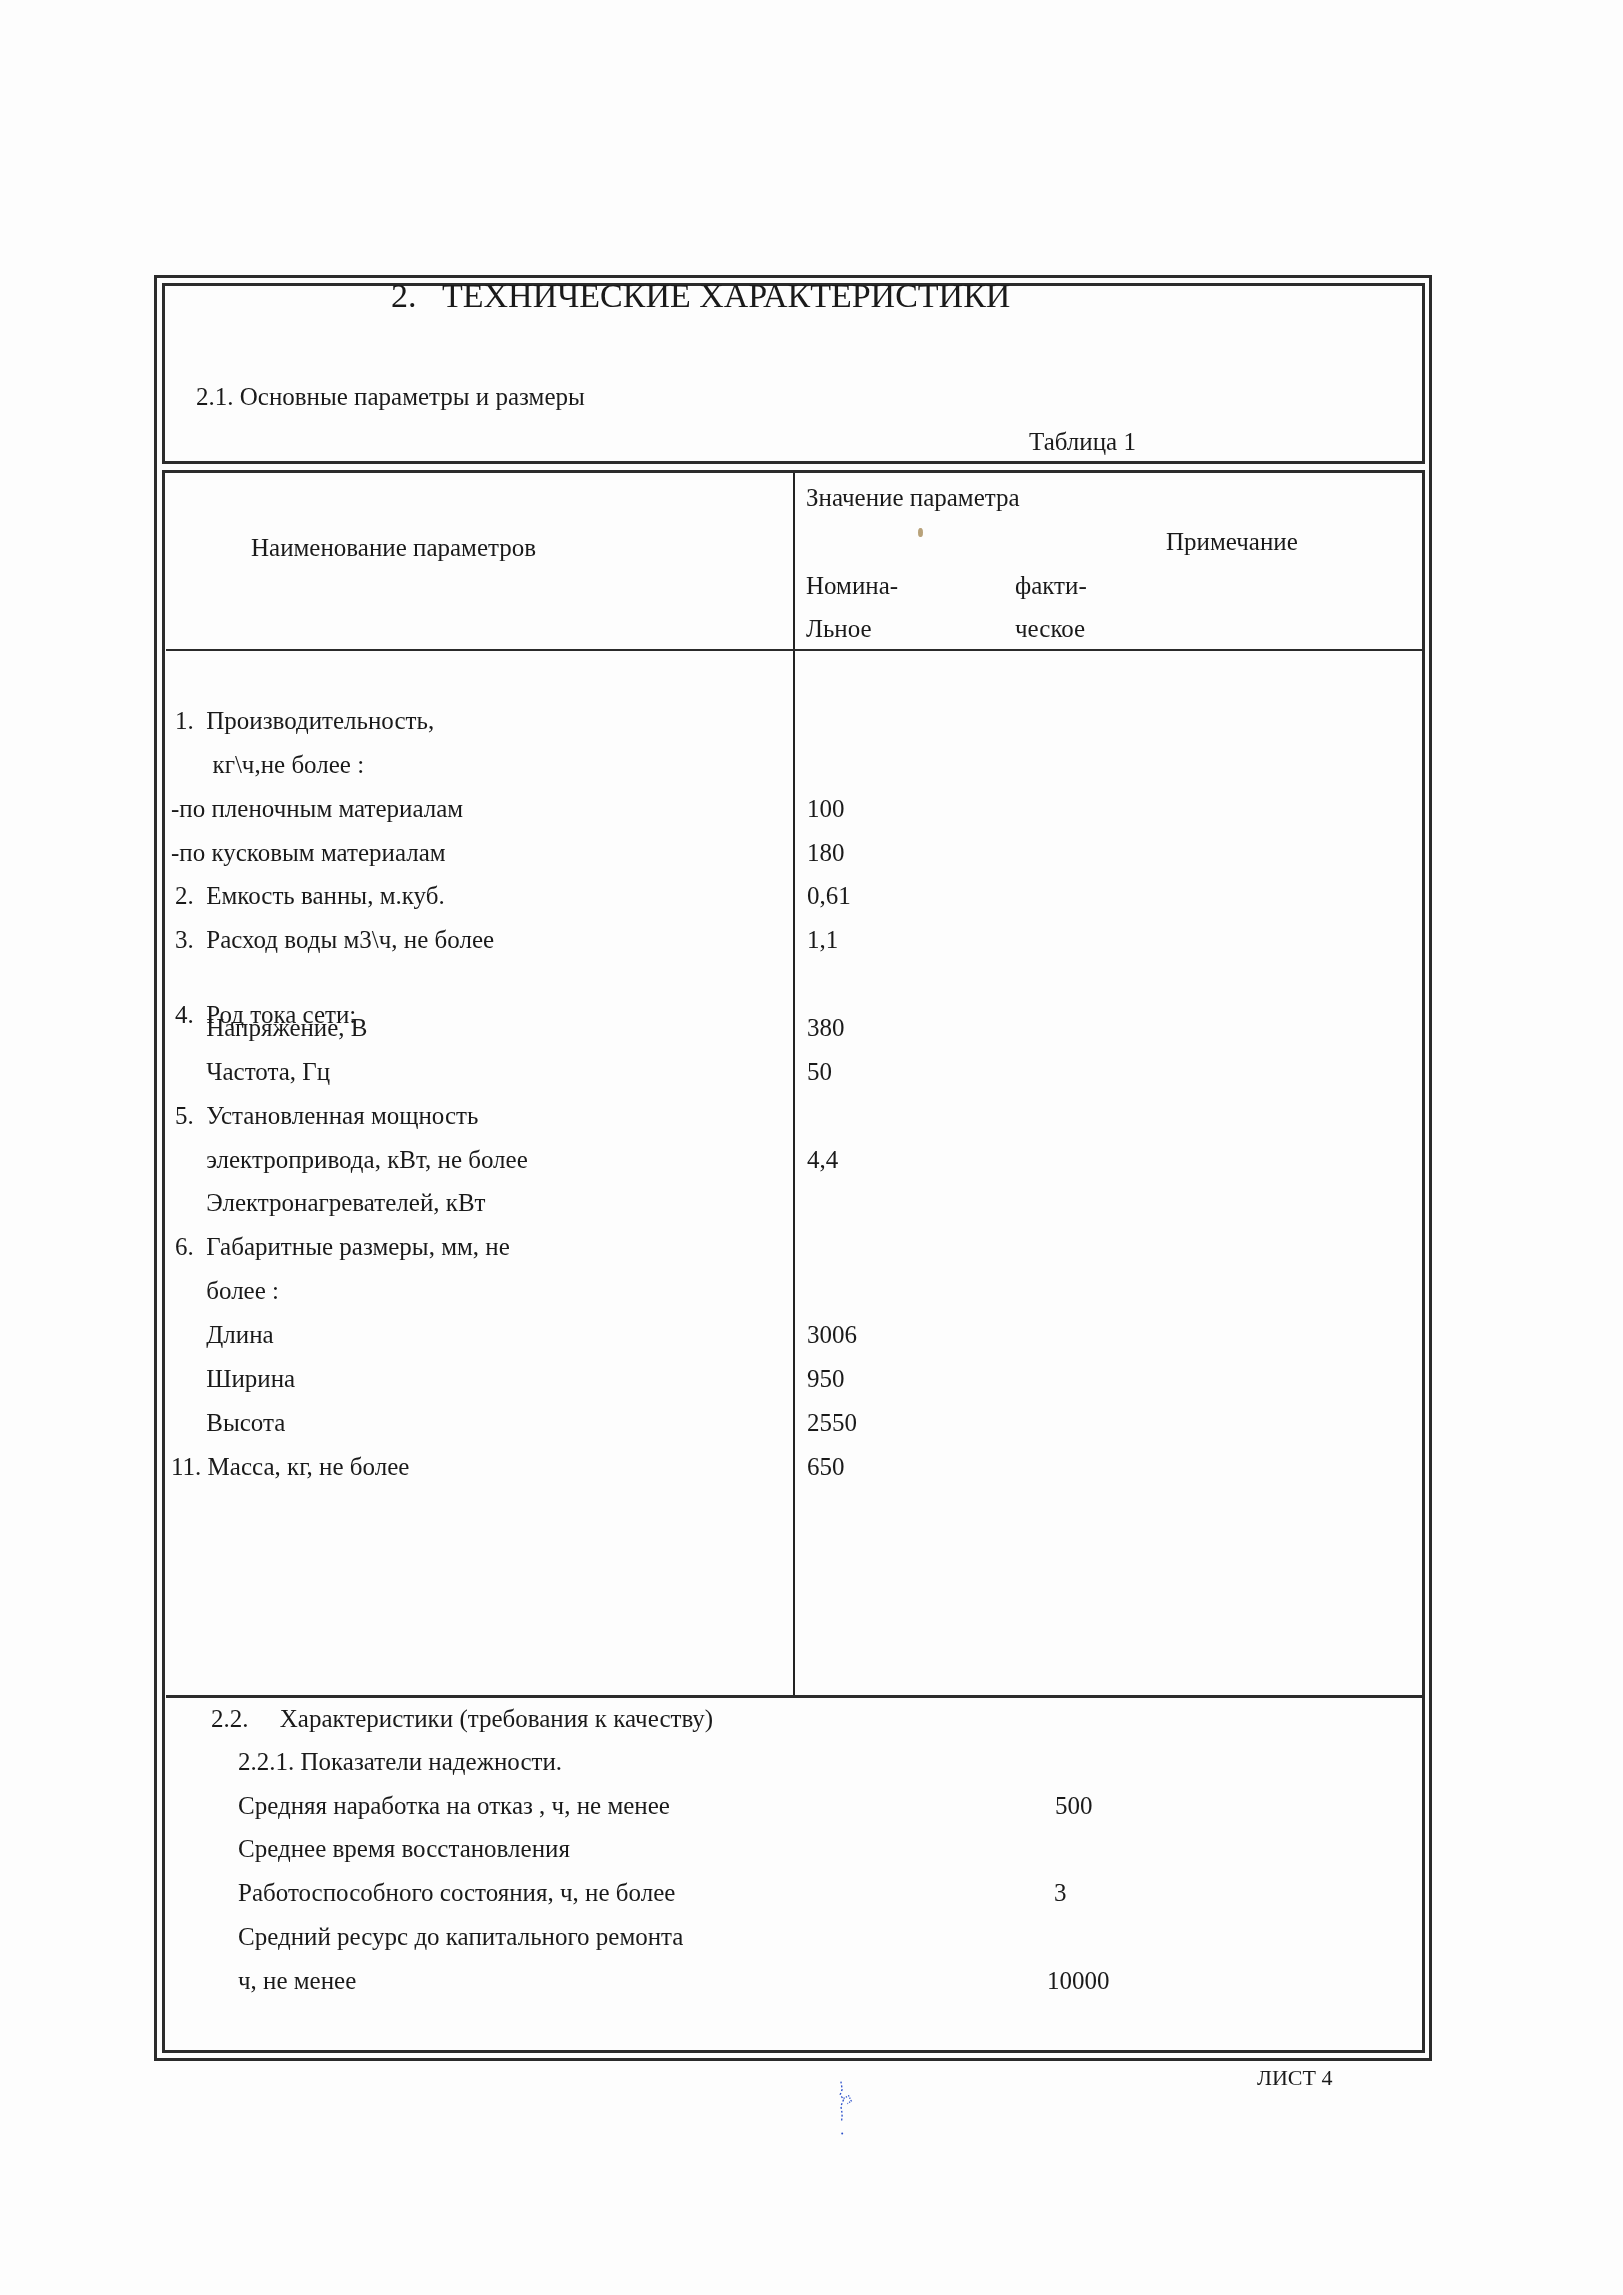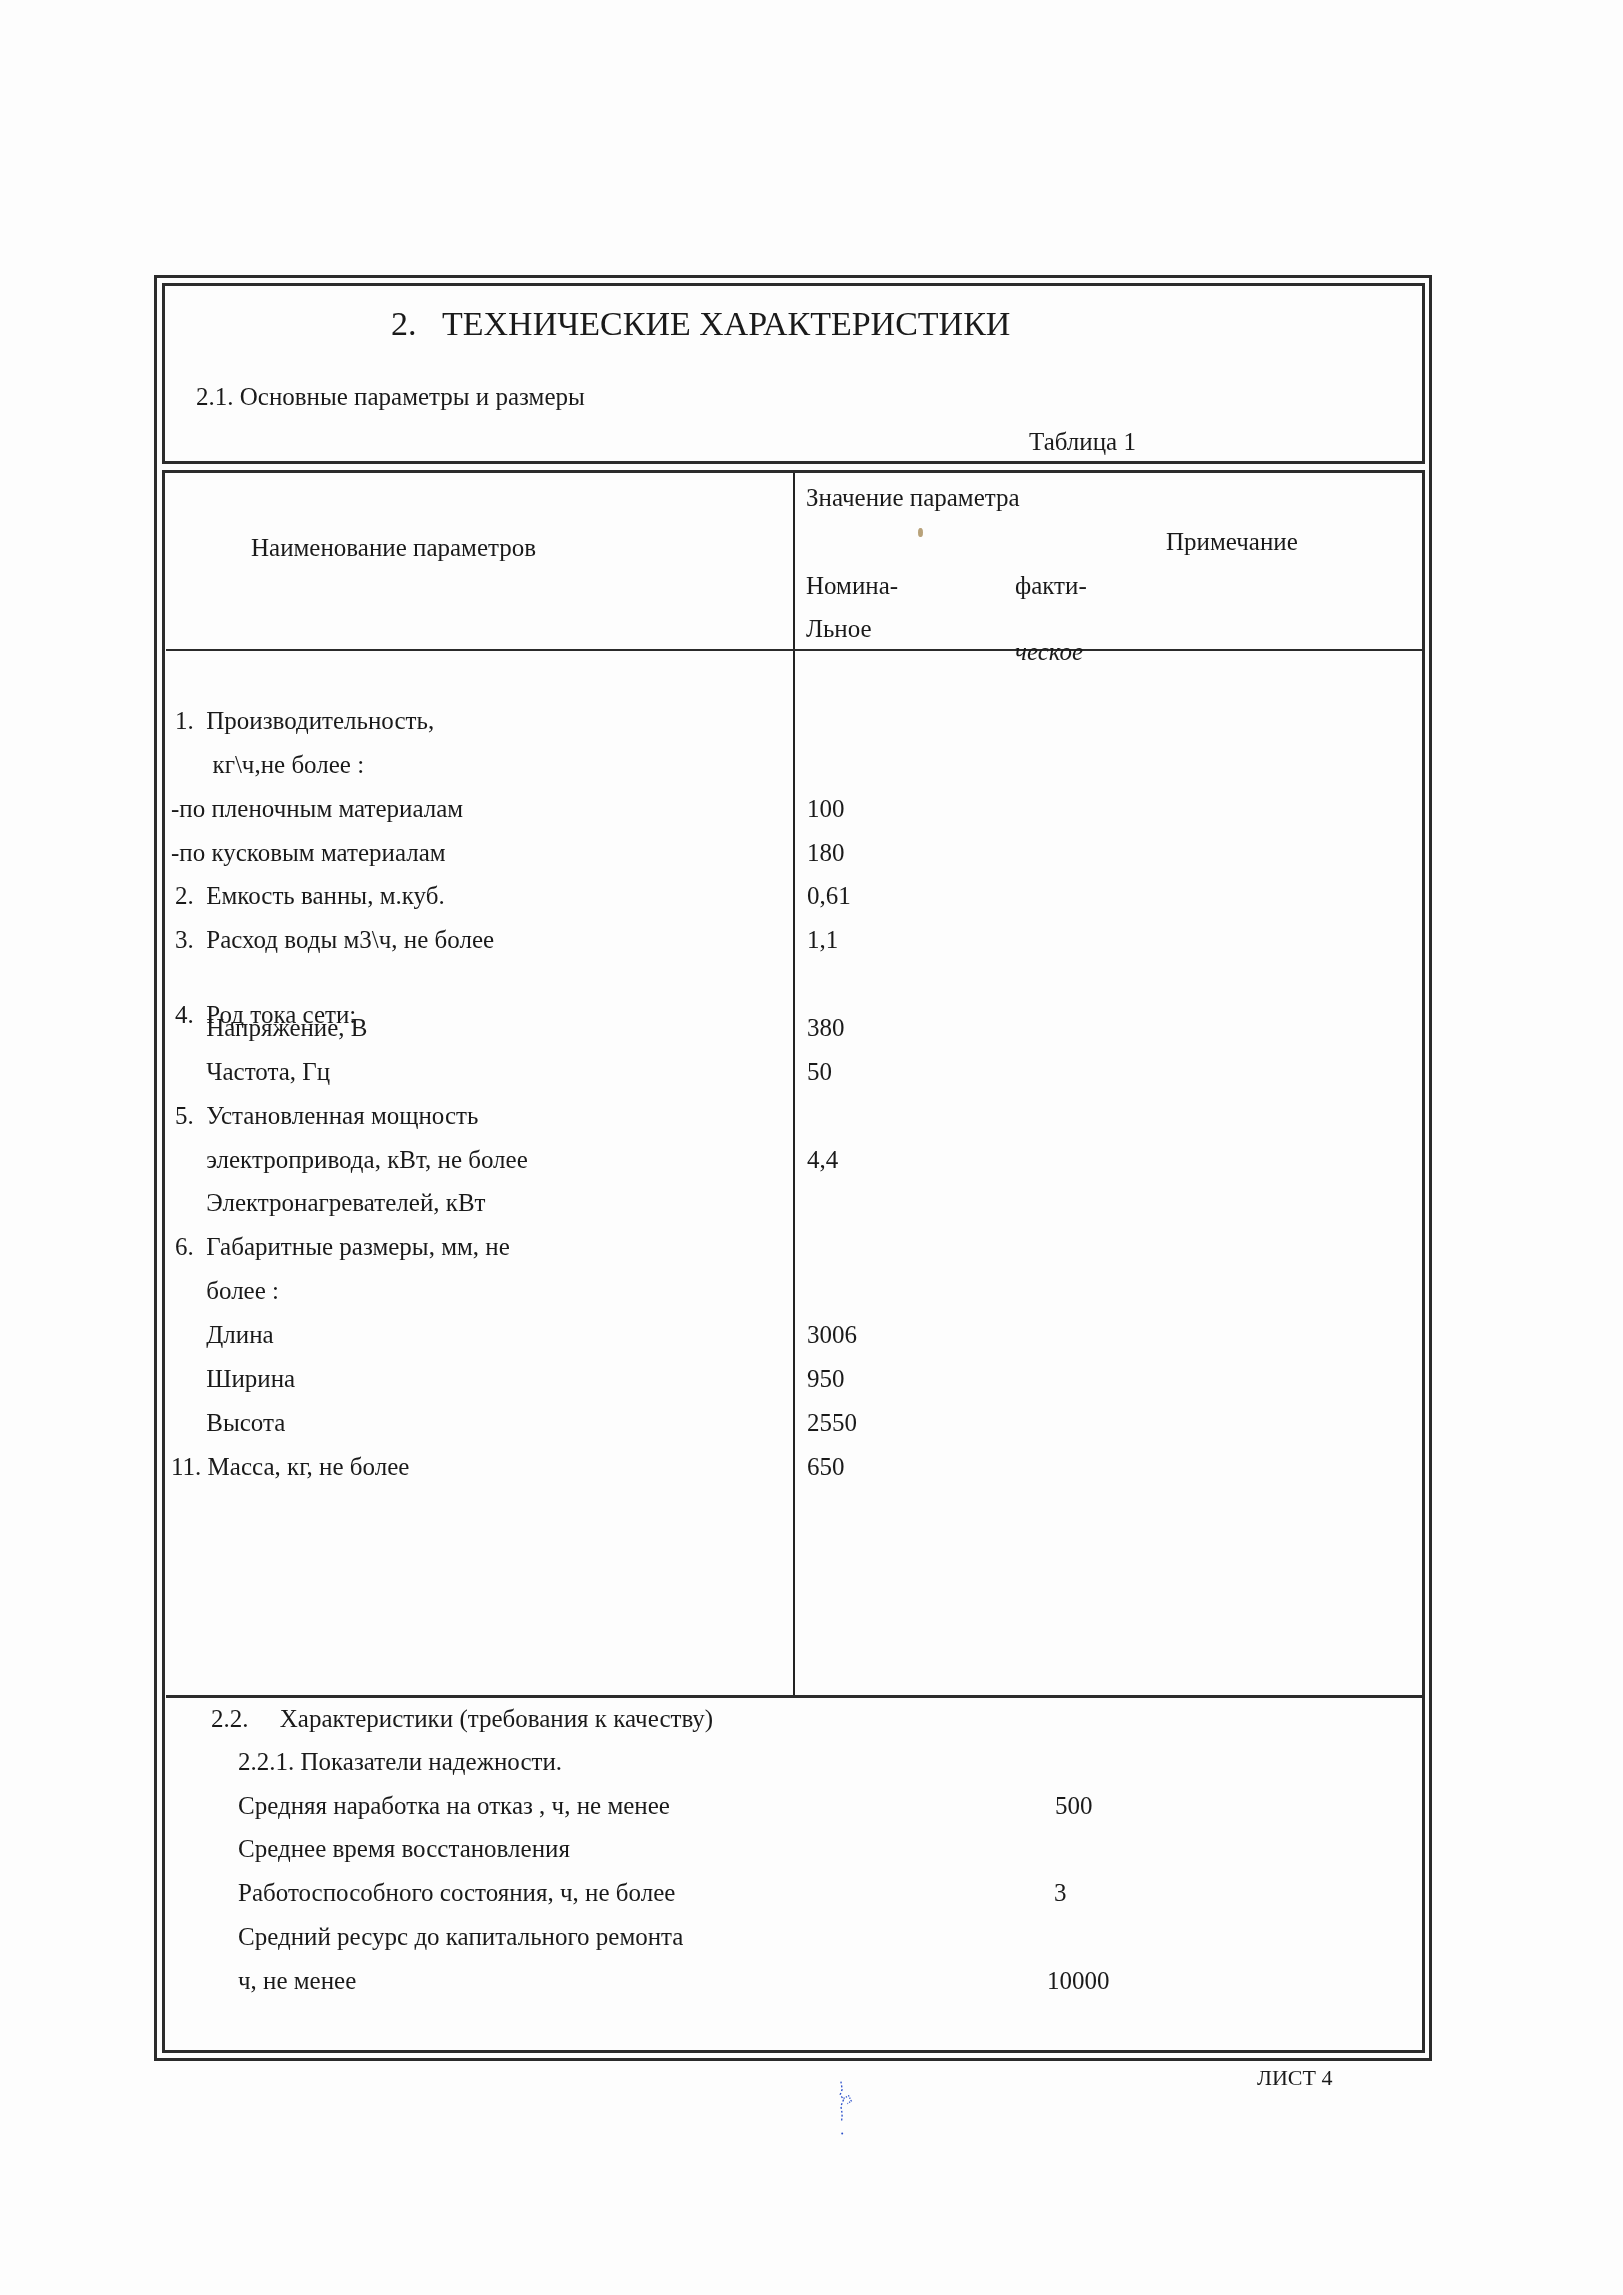--- a/index.html
+++ b/index.html
@@ -22,31 +22,31 @@
 <body>
 
 <div class="frame outer"></div>
 <div class="frame box1"></div>
 <div class="frame box2"></div>
 
 <div class="vline" style="left:793px; top:473px; width:2px; height:1222px;"></div>
 <div class="hline" style="left:166px; top:649px; width:1256px; height:2px;"></div>
 <div class="hline" style="left:166px; top:1695px; width:1256px; height:2.6px;"></div>
 
-<div class="abs t52" style="left:391px; top:304px; white-space:pre;">2.   ТЕХНИЧЕСКИЕ ХАРАКТЕРИСТИКИ</div>
+<div class="abs t52" style="left:391px; top:276px; white-space:pre;">2.   ТЕХНИЧЕСКИЕ ХАРАКТЕРИСТИКИ</div>
 <div class="abs t50" style="left:196px; top:377px;">2.1. Основные параметры и размеры</div>
 <div class="abs t50" style="left:1029px; top:422px;">Таблица 1</div>
 
 <div class="abs t50" style="left:806px; top:478px;">Значение параметра</div>
 <div class="abs t50" style="left:251px; top:528px;">Наименование параметров</div>
 <div class="abs t50" style="left:1166px; top:522px;text-align:center;">Примечание</div>
 <div class="abs t50" style="left:806px; top:566px;">Номина-</div>
 <div class="abs t50" style="left:1015px; top:566px;">факти-</div>
 <div class="abs t50" style="left:806px; top:609px;">Льное</div>
-<div class="abs t50" style="left:1015px; top:632px;font-style:italic;">ческое</div>
+<div class="abs t50" style="left:1015px; top:609px;">ческое</div>
 <div class="speck" style="left:918px; top:528px; width:4.6px; height:9.2px; background:#b8a27a;"></div>
 
 <div>
   <div class="abs t50" style="left:175px; top:701px; white-space:pre;">1.  Производительность,</div>
   <div class="abs t50" style="left:175px; top:745px; white-space:pre;">      кг\ч,не более :</div>
   <div class="abs t50" style="left:171px; top:789px; white-space:pre;">-по пленочным материалам</div>
   <div class="abs t50" style="left:171px; top:833px; white-space:pre;">-по кусковым материалам</div>
   <div class="abs t50" style="left:175px; top:876px; white-space:pre;">2.  Емкость ванны, м.куб.</div>
   <div class="abs t50" style="left:175px; top:920px; white-space:pre;">3.  Расход воды м3\ч, не более</div>
   <div class="abs t50" style="left:175px; top:956px; white-space:pre;margin-top:39px;">4.  Род тока сети:</div>

